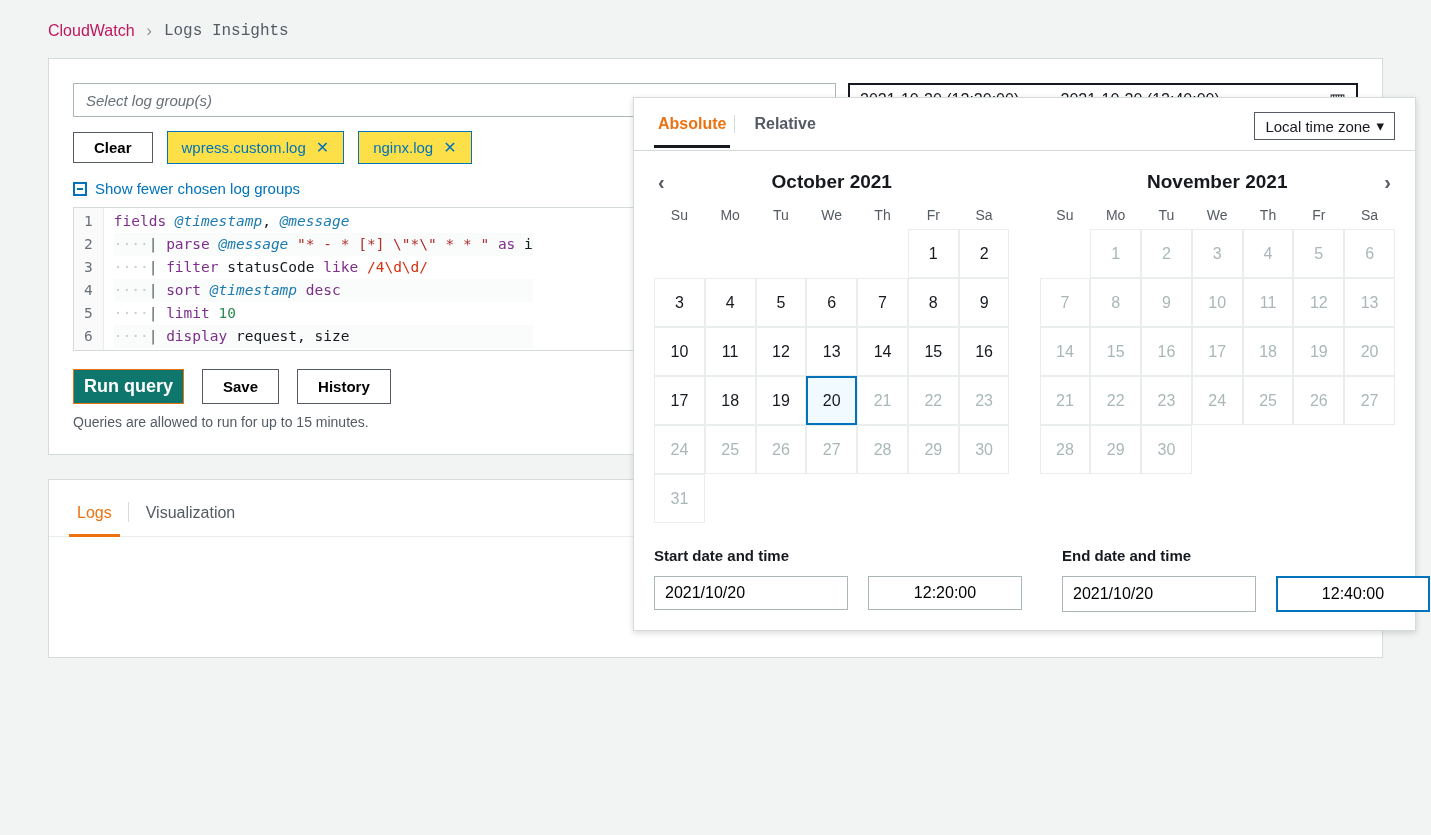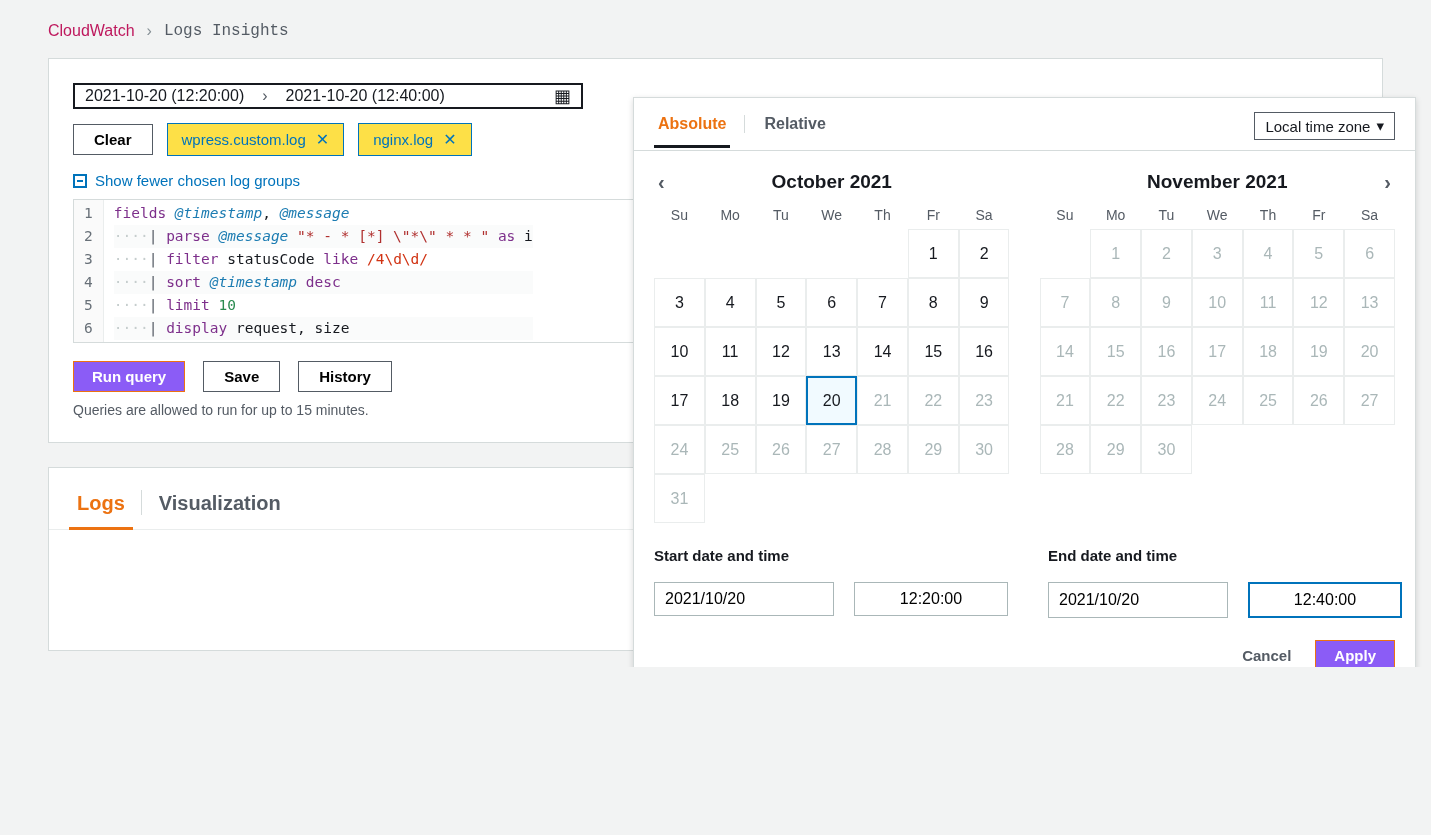--- a/index.html
+++ b/index.html
@@ -36,35 +36,35 @@
   .code .str { color: #b0302f; }
   .code .fld { color: #1c7cb2; font-style: italic; }
   .code .num { color: #298a4f; }
   .code .op { color: #d13212; }
   .code .pipe { color: #545b64; }
   .line { display:block; }
   .line.even { background: #fafbfb; }
   .dots { color:#c5cdcd; }
 
   .btnrow { display:flex; gap:18px; margin-top:18px; }
-  .btn-primary { background:#8b5cf6; color:#fff; border:1px solid #ec7211; font-weight:700; padding:6px 18px; cursor:pointer; font-size:15px; }
+  .btn-primary { background:#0f766e; color:#fff; border:1px solid #ec7211; font-weight:700; padding:6px 10px; cursor:pointer; font-size:18px; }
   .note { color:#545b64; font-size:14px; margin-top:10px; }
 
   .panel2 { background:#fff; border:1px solid #d5dbdb; margin:0 24px; padding:0; }
   .tabs { display:flex; padding:18px 26px 0; gap:30px; border-bottom:1px solid #eaeded; }
-  .tab { font-size:20px; font-weight:700; padding:6px 2px 14px; color:#545b64; position:relative; cursor:pointer; }
+  .tab { font-size:16px; font-weight:400; padding:6px 2px 14px; color:#545b64; position:relative; cursor:pointer; }
   .tab.active { color:#ec7211; }
   .tab.active:after { content:""; position:absolute; left:-6px; right:-6px; bottom:-1px; height:3px; background:#ec7211; }
   .tab.sep:before { content:""; position:absolute; left:-16px; top:4px; bottom:14px; width:1px; background:#d5dbdb; }
   .panel2 .body { height:120px; }
 
   
   .popover { position:absolute; top:38px; left:584px; width:783px; background:#fff; border:1px solid #d5dbdb; box-shadow:0 2px 6px rgba(0,0,0,.15); z-index:10; padding:0 0 18px; }
   .pop-head { display:flex; align-items:center; border-bottom:1px solid #d5dbdb; padding:14px 20px 0; }
-  .ptabs { display:flex; gap:30px; }
+  .ptabs { display:flex; gap:20px; }
   .ptab { font-size:16px; font-weight:700; padding:0 4px 14px; color:#545b64; position:relative; cursor:pointer; }
   .ptab.active { color:#ec7211; }
   .ptab.active:after { content:""; position:absolute; left:0; right:0; bottom:-1px; height:3px; background:#16191f; }
   .ptab.sep:before { content:""; position:absolute; left:-16px; top:0; bottom:14px; width:1px; background:#d5dbdb; }
   .tz { margin-left:auto; border:1px solid #545b64; padding:4px 10px; font-size:15px; display:flex; align-items:center; gap:6px; margin-bottom:10px; cursor:pointer;}
 
   .cals { display:flex; gap:30px; padding:20px 20px 0; }
   .cal { flex:1; }
   .cal-head { display:flex; align-items:center; justify-content:center; font-size:19px; font-weight:700; margin-bottom:14px; position:relative; }
   .cal-nav { position:absolute; font-size:20px; cursor:pointer; color:#545b64; }
@@ -73,41 +73,45 @@
   .grid { display:grid; grid-template-columns:repeat(7,1fr); }
   .cell { height:49px; display:flex; align-items:center; justify-content:center; font-size:16px; border:1px solid transparent; }
   .cell.in { border-color:#eaeded; color:#16191f; }
   .cell.out { color:#aab7b8; border-color:#eaeded; }
   .cell.dim { color:#aab7b8; border-color:#eaeded;}
   .cell.sel { border:2px solid #0073bb; background:#f1faff; }
   .cell.empty { border:none; }
 
   .dt-row { display:flex; gap:40px; padding:24px 20px 0; }
   .dt-col { flex:1; }
-  .dt-col label { display:block; font-size:15px; font-weight:600; margin-bottom:18px; }
+  .dt-col label { display:block; font-size:15px; font-weight:600; margin-bottom:12px; }
   .dt-inputs { display:flex; gap:20px; }
-  .inp { border:1px solid #aab7b8; padding:7px 10px; font-size:16px; width:180px; }
+  .inp { border:1px solid #aab7b8; padding:7px 10px; font-size:16px; width:194px; }
   .inp.time { width:154px; text-align:center;}
   .inp.focus { border:2px solid #0073bb; }
 
   .actions { display:flex; justify-content:flex-end; gap:24px; padding:22px 20px 4px; align-items:center; }
   .link-btn { color:#545b64; font-weight:700; cursor:pointer; font-size:15px;}
 </style>
 </head>
 <body>
 
 <div class="page">
   <div class="breadcrumb">
     <a href="#">CloudWatch</a>
     <span class="sep">›</span>
     <span class="cur">Logs Insights</span>
   </div>
 
   <div class="panel">
     <div class="row">
+      <div class="log-select">
+        <span>Select log group(s)</span>
+        <span class="caret">▼</span>
+      </div>
       <div class="timerange">
         <span>2021-10-20 (12:20:00)</span>
         <span class="tr-sep">›</span>
         <span>2021-10-20 (12:40:00)</span>
         <span class="cal-icon">▦</span>
       </div>
     </div>
 
     <div class="chips">
       <button class="btn">Clear</button>
@@ -264,24 +268,20 @@
         </div>
         <div class="dt-col">
           <label>End date and time</label>
           <div class="dt-inputs">
             <input class="inp" value="2021/10/20" style="">
             <input class="inp time focus" value="12:40:00" style="">
           </div>
         </div>
       </div>
 
-      <div class="actions">
-        <span class="link-btn">Cancel</span>
-        <button class="btn-primary">Apply</button>
-      </div>
     </div>
   </div>
 
   <div class="panel2">
     <div class="tabs">
       <div class="tab active">Logs</div>
       <div class="tab sep">Visualization</div>
     </div>
     <div class="body"></div>
   </div>

